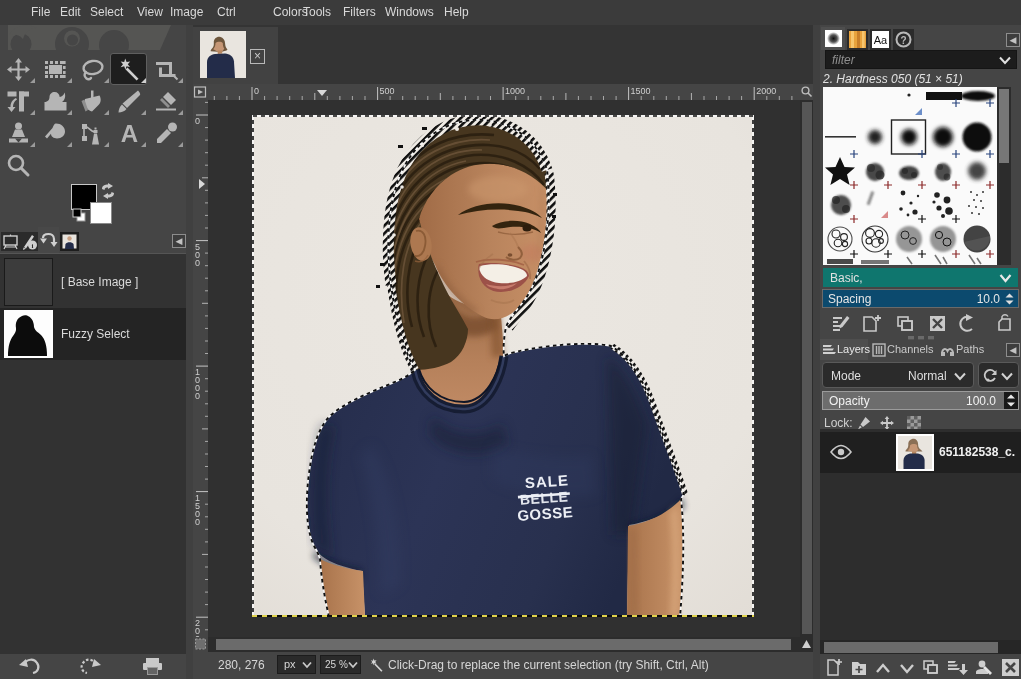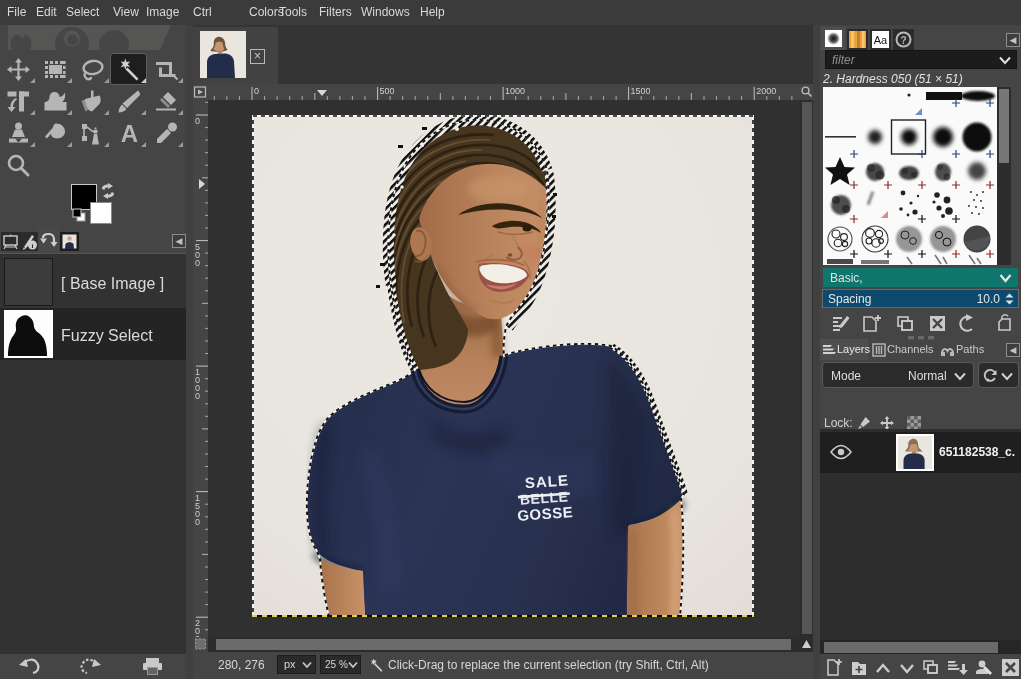--- a/index.html
+++ b/index.html
@@ -3,21 +3,21 @@
 <meta charset="utf-8">
 <style>
   * { margin:0; padding:0; box-sizing:border-box; }
   html,body { width:1021px; height:679px; overflow:hidden; background:#454545;
     font-family:"Liberation Sans", sans-serif; }
   #win { position:relative; width:1021px; height:679px; background:#454545; }
 
   
   #menubar { position:absolute; left:0; top:0; width:1021px; height:25px;
     background:#3b3b3b; color:#d9d9d9; font-size:12px; }
-  #menubar span { position:absolute; top:5px; }
+  #menubar span { position:absolute; top:5px;margin-left:24px; }
 
   
   #leftdock { position:absolute; left:0; top:25px; width:186px; height:654px; background:#454545; }
   #wilber { position:absolute; left:8px; top:0px; width:168px; height:25px; background:#555553; overflow:hidden; }
   .tool { position:absolute; width:37px; height:32px; }
   .tool svg { position:absolute; left:6px; top:4px; }
   .tri { position:absolute; right:2px; bottom:2px; width:0; height:0;
     border-left:5px solid transparent; border-bottom:5px solid #9a9a9a; }
   #wandcell { position:absolute; left:110px; top:28px; width:37px; height:32px;
     background:#1e1e1e; border:1px solid #5f5f5f; border-radius:3px; }
@@ -28,21 +28,21 @@
   #bgswatch { position:absolute; left:90px; top:177px; width:22px; height:22px;
     background:#fff; border:1px solid #8a8a8a; }
 
   
   #ltabs { position:absolute; left:0; top:202px; width:186px; height:26px; background:#454545; }
   .ltab { position:absolute; top:2px; width:19px; height:19px; background:#262626; }
   #ltab-active { position:absolute; left:38px; top:0px; width:21px; height:21px; background:#4a4a4a; }
 
   
   #undopanel { position:absolute; left:0; top:228px; width:186px; height:401px; background:#323232; border-top:1px solid #555; }
-  .urow { position:absolute; left:0; width:186px; height:52px; color:#dadada; font-size:16px; }
+  .urow { position:absolute; left:0; width:186px; height:52px; color:#dadada; font-size:12px; }
   .uthumb { position:absolute; left:4px; top:2px; width:49px; height:48px; }
 
   
   #lbtns { position:absolute; left:0; top:629px; width:186px; height:25px; }
 
   
   #lsplit { position:absolute; left:186px; top:25px; width:7px; height:654px; background:#404040; }
   #rsplit { position:absolute; left:813px; top:25px; width:7px; height:654px; background:#404040; }
 
   
@@ -1001,20 +1001,29 @@
         <svg style="position:absolute;left:4px;top:5px" width="15" height="15" viewBox="0 0 15 15">
           <path d="M12.5 6 A5.5 5.5 0 1 0 12 10" fill="none" stroke="#c9c9c9" stroke-width="1.8"></path>
           <path d="M13.5 2 L13.5 7 L8.5 7 Z" fill="#c9c9c9"></path>
             <circle cx="5" cy="12" r="1.6" fill="#c9c9c9"></circle>
           </svg>
         <svg style="position:absolute;right:5px;top:9px" width="12" height="9" viewBox="0 0 12 9">
             <path d="M1 1.5 L6 7 L11 1.5" fill="none" stroke="#d2d2d2" stroke-width="2"></path>
           </svg>
       </div>
     </div>
+    <div id="opacityrow">
+        <span style="position:absolute;left:6px;top:2px">Opacity</span>
+      <span style="position:absolute;right:22px;top:2px">100.0</span>
+      <div style="position:absolute;right:0;top:0;width:14px;height:17px;background:#191919">
+        <svg width="14" height="17" viewBox="0 0 14 17">
+            <path d="M3 6.5 L7 2.5 L11 6.5 Z M3 10.5 L7 14.5 L11 10.5 Z" fill="#e8e8e8"></path>
+          </svg>
+        </div>
+    </div>
     <div id="lockrow">
         <span style="position:absolute;left:0;top:3px">Lock:</span>
       <svg style="position:absolute;left:32px;top:2px" width="16" height="16" viewBox="0 0 16 16">
         <path d="M9.5 2 L14 6.5 L7 12 L4.5 9.5 Z" fill="#c9c9c9"></path>
         <path d="M4 10.5 L5.8 12.3 L2 14.5 Z" fill="#c9c9c9"></path>
         </svg>
       <svg style="position:absolute;left:55px;top:2px" width="16" height="16" viewBox="0 0 16 16" fill="#c9c9c9">
         <path d="M8 1 L10.3 4 L8.9 4 L8.9 7.1 L12 7.1 L12 5.7 L15 8 L12 10.3 L12 8.9 L8.9 8.9 L8.9 12 L10.3 12 L8 15 L5.7 12 L7.1 12 L7.1 8.9 L4 8.9 L4 10.3 L1 8 L4 5.7 L4 7.1 L7.1 7.1 L7.1 4 L5.7 4 Z"></path>
         </svg>
       <svg style="position:absolute;left:82px;top:2px" width="16" height="16" viewBox="0 0 16 16">

